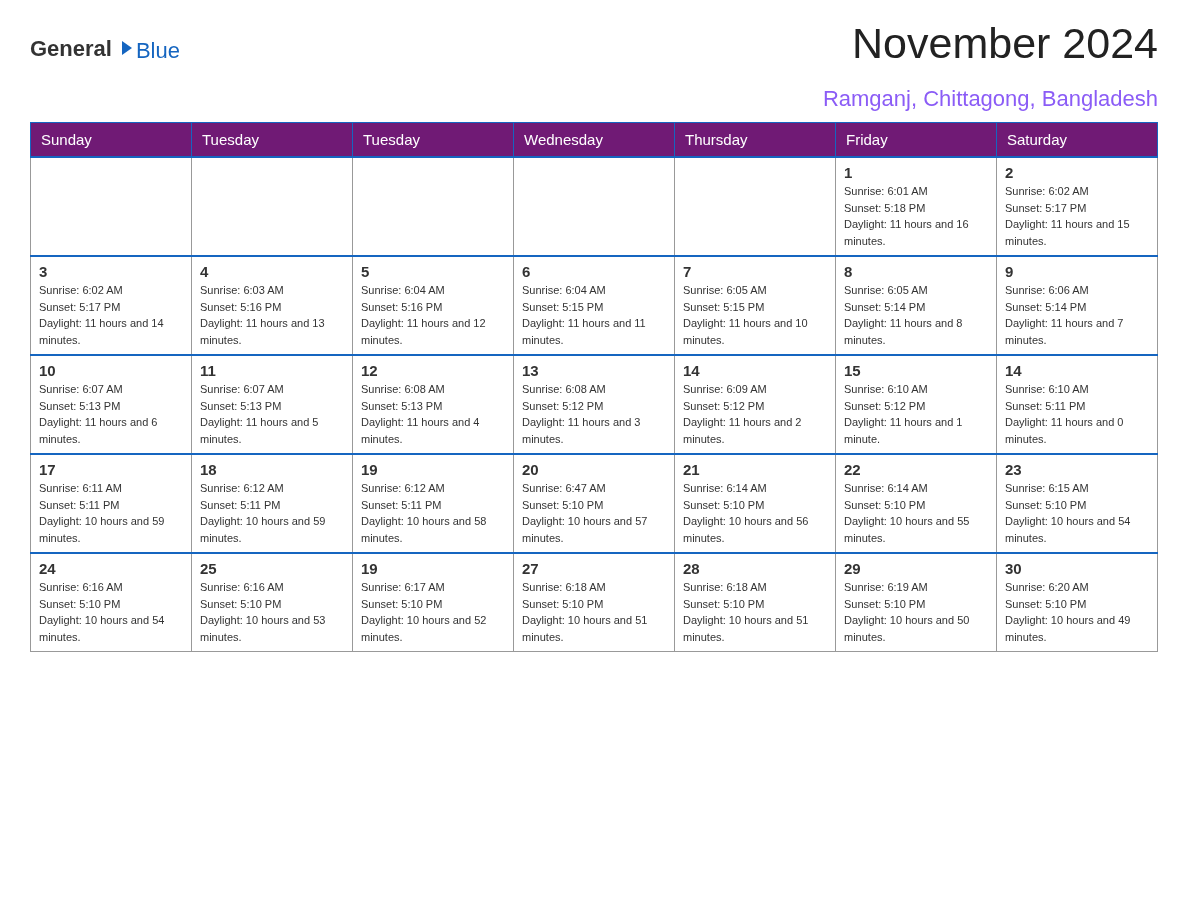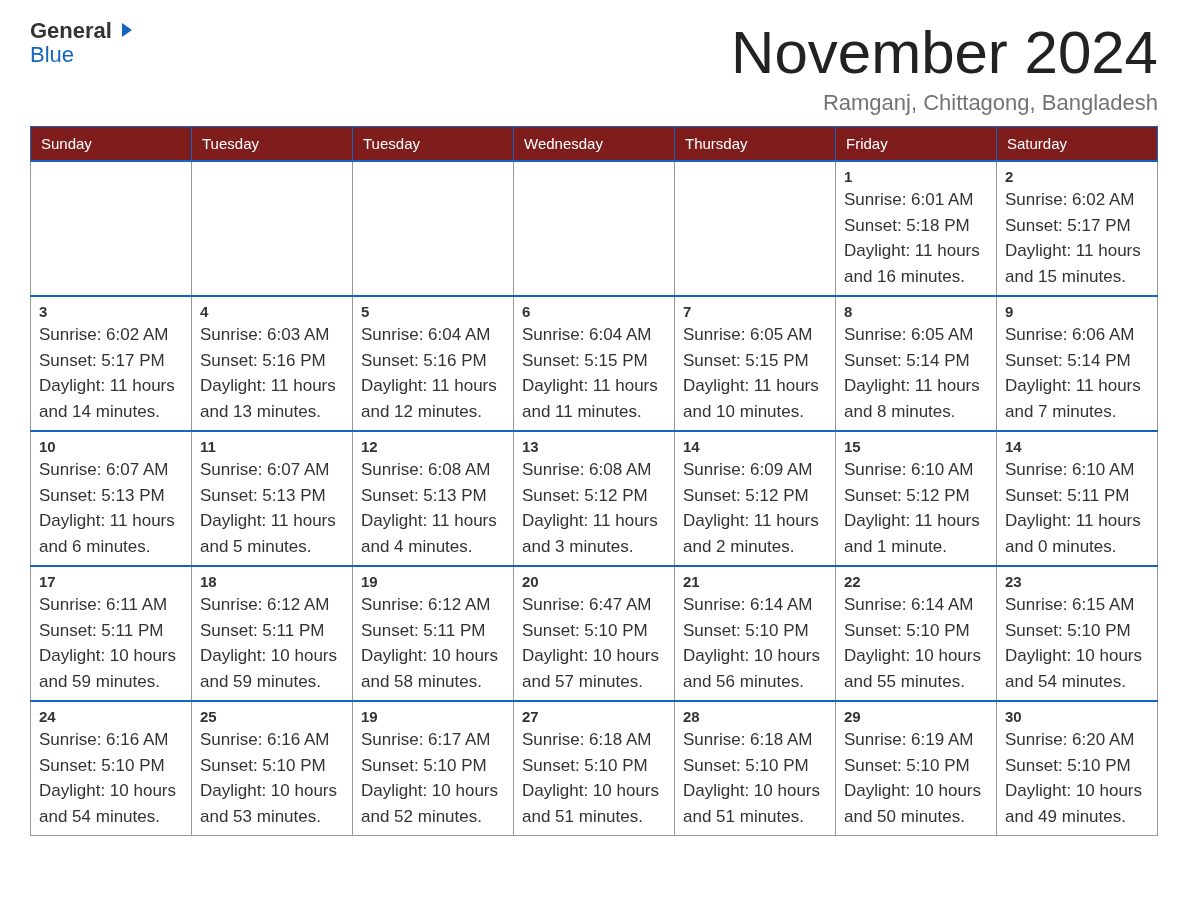--- a/index.html
+++ b/index.html
@@ -10,55 +10,56 @@
       color: #333;
     }
     .header-section {
       display: flex;
       justify-content: space-between;
       align-items: flex-start;
       margin-bottom: 10px;
     }
     .logo {
       display: flex;
-      flex-direction: column;
+      flex-direction: row;
       align-items: flex-start;
+      margin-top: 18px;
     }
     .logo-text {
       font-size: 22px;
       font-weight: bold;
       color: #333;
       line-height: 1;
     }
     .logo-bottom {
       font-size: 22px;
       font-weight: normal;
       color: #1565C0;
     }
     .title-section {
       text-align: right;
     }
     .month-title {
-      font-size: 60px;
+      font-size: 43px;
       font-weight: normal;
       color: #222;
       line-height: 1.1;
     }
     .location-title {
       font-size: 22px;
-      color: #737373;
-      margin-top: 4px;
+      color: #8b5cf6;
+      margin-top: 19px;
     }
     .calendar-table {
       width: 100%;
       border-collapse: collapse;
       margin-top: 10px;
     }
     .calendar-table th {
-      background-color: #7f1d1d;
+      background-color: #701a75;
       color: #fff;
       font-size: 15px;
       font-weight: normal;
       padding: 8px 10px;
       text-align: left;
       border: 1px solid #1565C0;
     }
     .calendar-table td {
       border: 1px solid #999;
       vertical-align: top;
@@ -74,21 +75,21 @@
     .calendar-table tbody tr {
       border-top: 2px solid #1565C0;
     }
     .day-number {
       font-size: 15px;
       font-weight: bold;
       display: block;
       margin-bottom: 2px;
     }
     .day-info {
-      font-size: 17px;
+      font-size: 11px;
       line-height: 1.5;
       color: #333;
     }
     .empty-cell {
       background: #fff;
     }
   </style>
 </head>
 <body>
 

